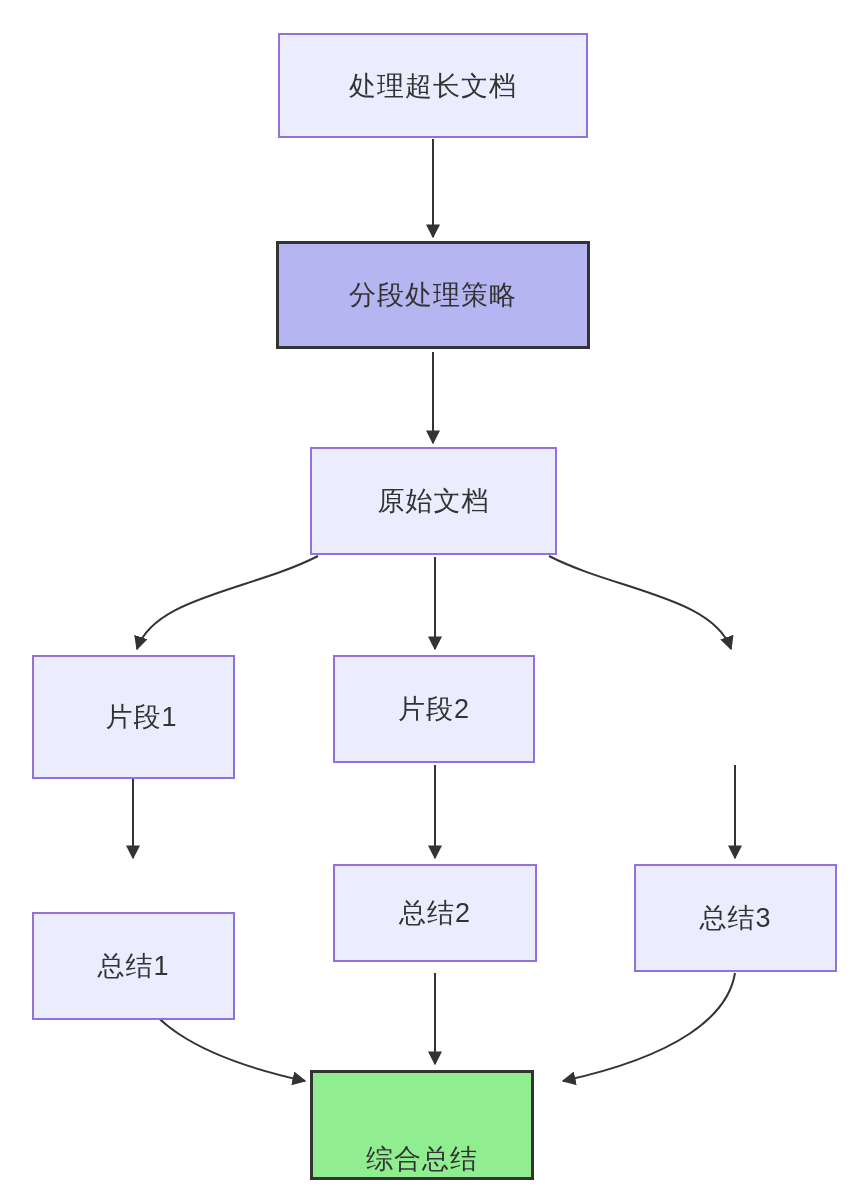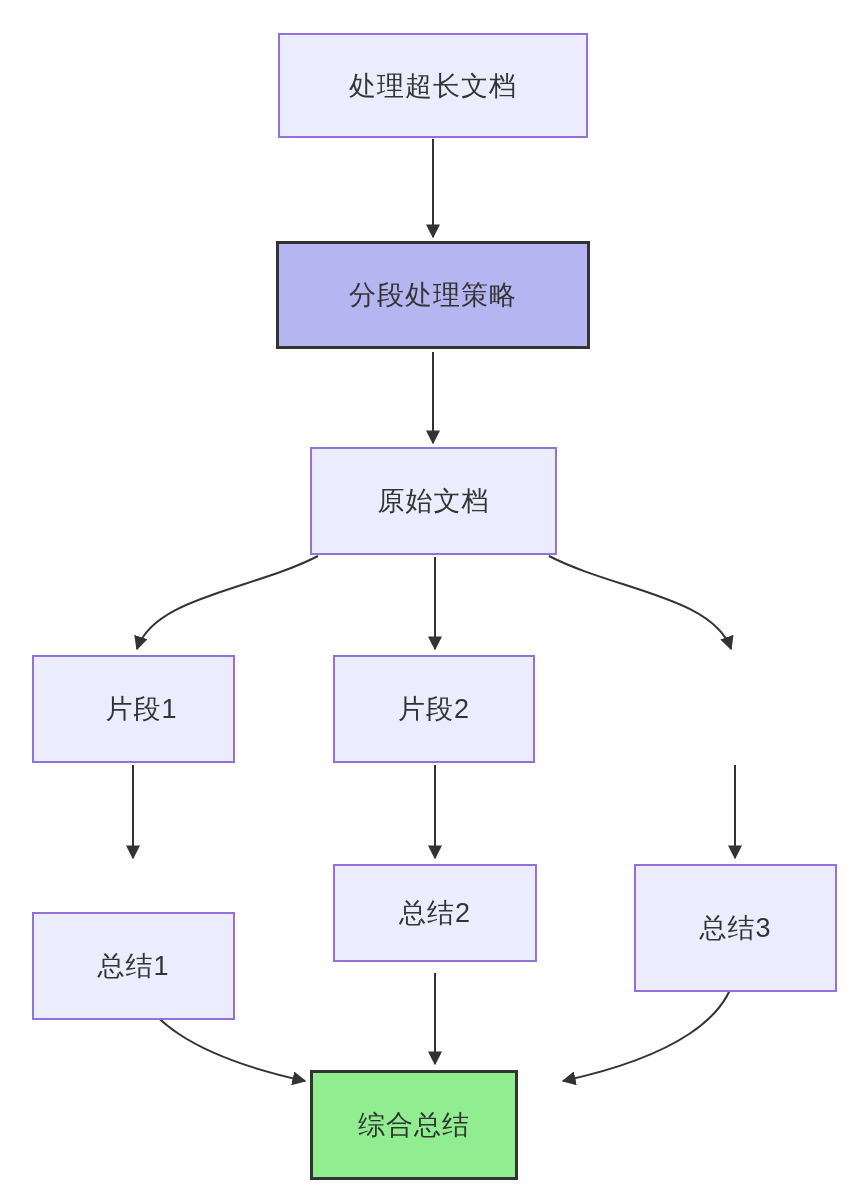--- a/index.html
+++ b/index.html
@@ -40,27 +40,27 @@
     border: 3.5px solid #333333;
   }
   .node--success {
     background: #90EE90;
     border: 3.5px solid #333333;
   }
   
   #node-A  { left: 278px; top: 33px;   width: 310px; height: 105px; }
   #node-B  { left: 276px; top: 241px;  width: 314px; height: 108px; }
   #node-C  { left: 310px; top: 447px;  width: 247px; height: 108px; }
-  #node-D1 { left: 32px;  top: 655px;  width: 203px; height: 108px; padding-left: 16px; }
+  #node-D1 { left: 32px;  top: 655px;  width: 203px; height: 124px; padding-left: 16px; }
   #node-D2 { left: 333px; top: 655px;  width: 202px; height: 108px; }
   #node-D3 { left: 634px; top: 655px;  width: 203px; height: 108px; }
   #node-E1 { left: 32px;  top: 864px;  width: 203px; height: 108px; margin-top: 48px; }
   #node-E2 { left: 333px; top: 864px;  width: 204px; height: 98px; }
-  #node-E3 { left: 634px; top: 864px;  width: 203px; height: 128px; }
-  #node-F  { left: 310px; top: 1070px; width: 208px; height: 110px; }
+  #node-E3 { left: 634px; top: 864px;  width: 203px; height: 108px; }
+  #node-F  { left: 310px; top: 1070px; width: 224px; height: 110px; align-items: flex-end; }
   .edge {
     stroke: #333333;
     stroke-width: 2px;
     fill: none;
   }
 </style>
 </head>
 <body>
 
 <div class="canvas">

